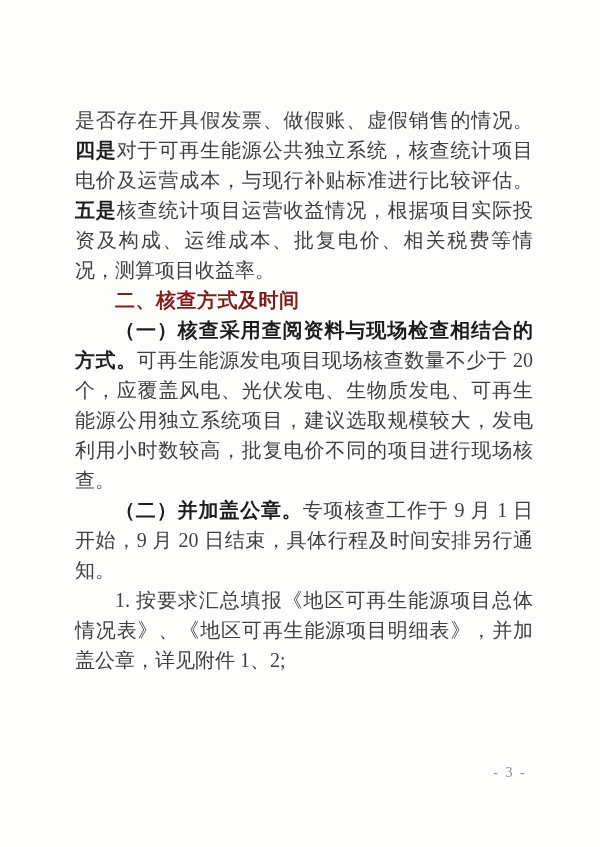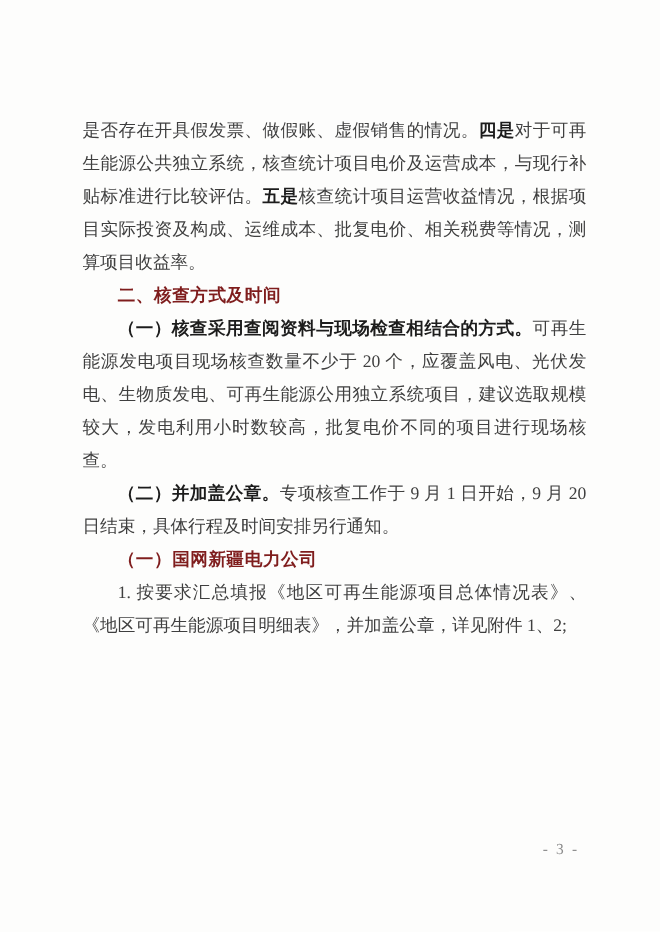--- a/index.html
+++ b/index.html
@@ -13,21 +13,21 @@
     height: 847px;
     background: #fdfdfc;
     font-family: "Liberation Serif", serif;
     overflow: hidden;
   }
   .text-block {
     position: absolute;
     left: 75px;
     top: 105px;
     width: 458px;
-    font-size: 16px;
+    font-size: 20px;
     line-height: 30px;
     color: #3f3f3f;
     text-align: justify;
   }
   .para {
     margin: 0;
     padding: 0;
   }
   .para.indent {
     text-indent: 2em;
@@ -60,17 +60,16 @@
 </style>
 </head>
 <body>
 
 <div class="page">
   <div class="text-block">
       <p class="para"><span class="seg">是否存在开具假发票、做假账、虚假销售的情况。</span><span class="seg bold">四是</span><span class="seg">对于可再生能源公共独立系统，核查统计项目电价及运营成本，与现行补贴标准进行比较评估。</span><span class="seg bold">五是</span><span class="seg">核查统计项目运营收益情况，根据项目实际投资及构成、运维成本、批复电价、相关税费等情况，测算项目收益率。</span></p>
       <p class="para heading indent"><span class="seg bold">二、核查方式及时间</span></p>
       <p class="para indent"><span class="seg bold">（一）核查采用查阅资料与现场检查相结合的方式。</span><span class="seg">可再生能源发电项目现场核查数量不少于 20 个，应覆盖风电、光伏发电、生物质发电、可再生能源公用独立系统项目，建议选取规模较大，发电利用小时数较高，批复电价不同的项目进行现场核查。</span></p>
       <p class="para indent"><span class="seg bold">（二）并加盖公章。</span><span class="seg">专项核查工作于 9 月 1 日开始，9 月 20 日结束，具体行程及时间安排另行通知。</span></p>
-      <p class="para heading indent"><span class="seg bold">（一）国网新疆电力公司</span></p>
       <p class="para indent"><span class="seg">1. 按要求汇总填报《地区可再生能源项目总体情况表》、《地区可再生能源项目明细表》，并加盖公章，详见附件 1、2;</span></p>
     </div>
   <div class="page-number">- 3 -</div>
 </div>
 
 </body></html>

